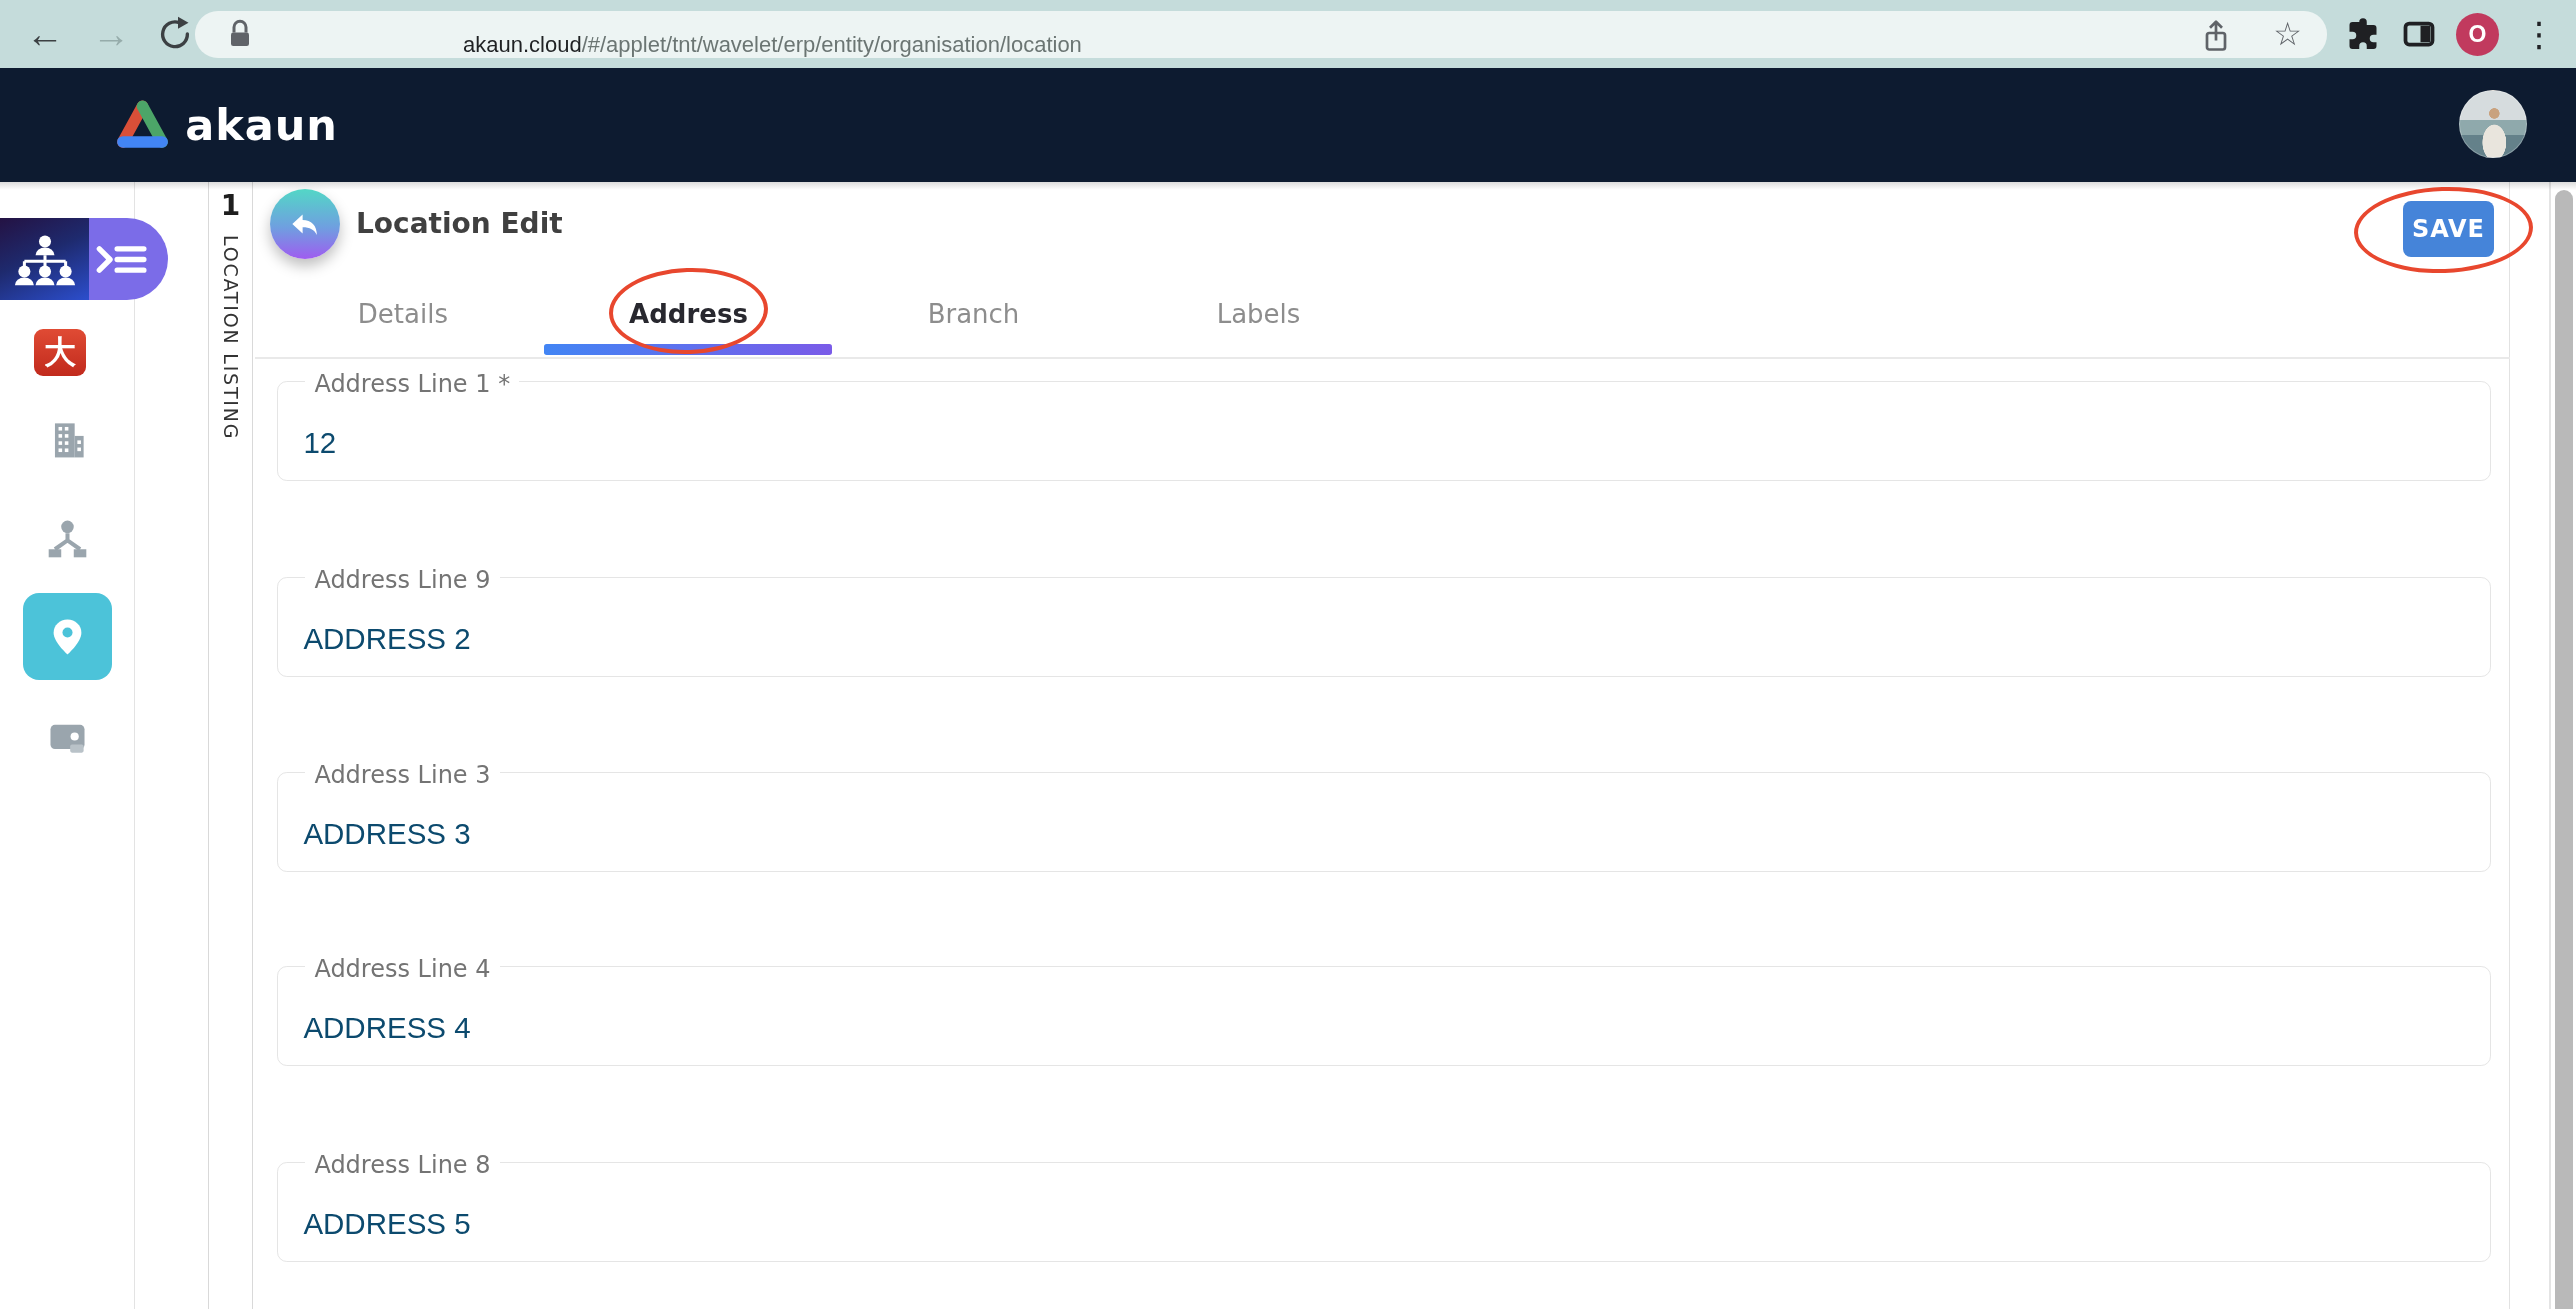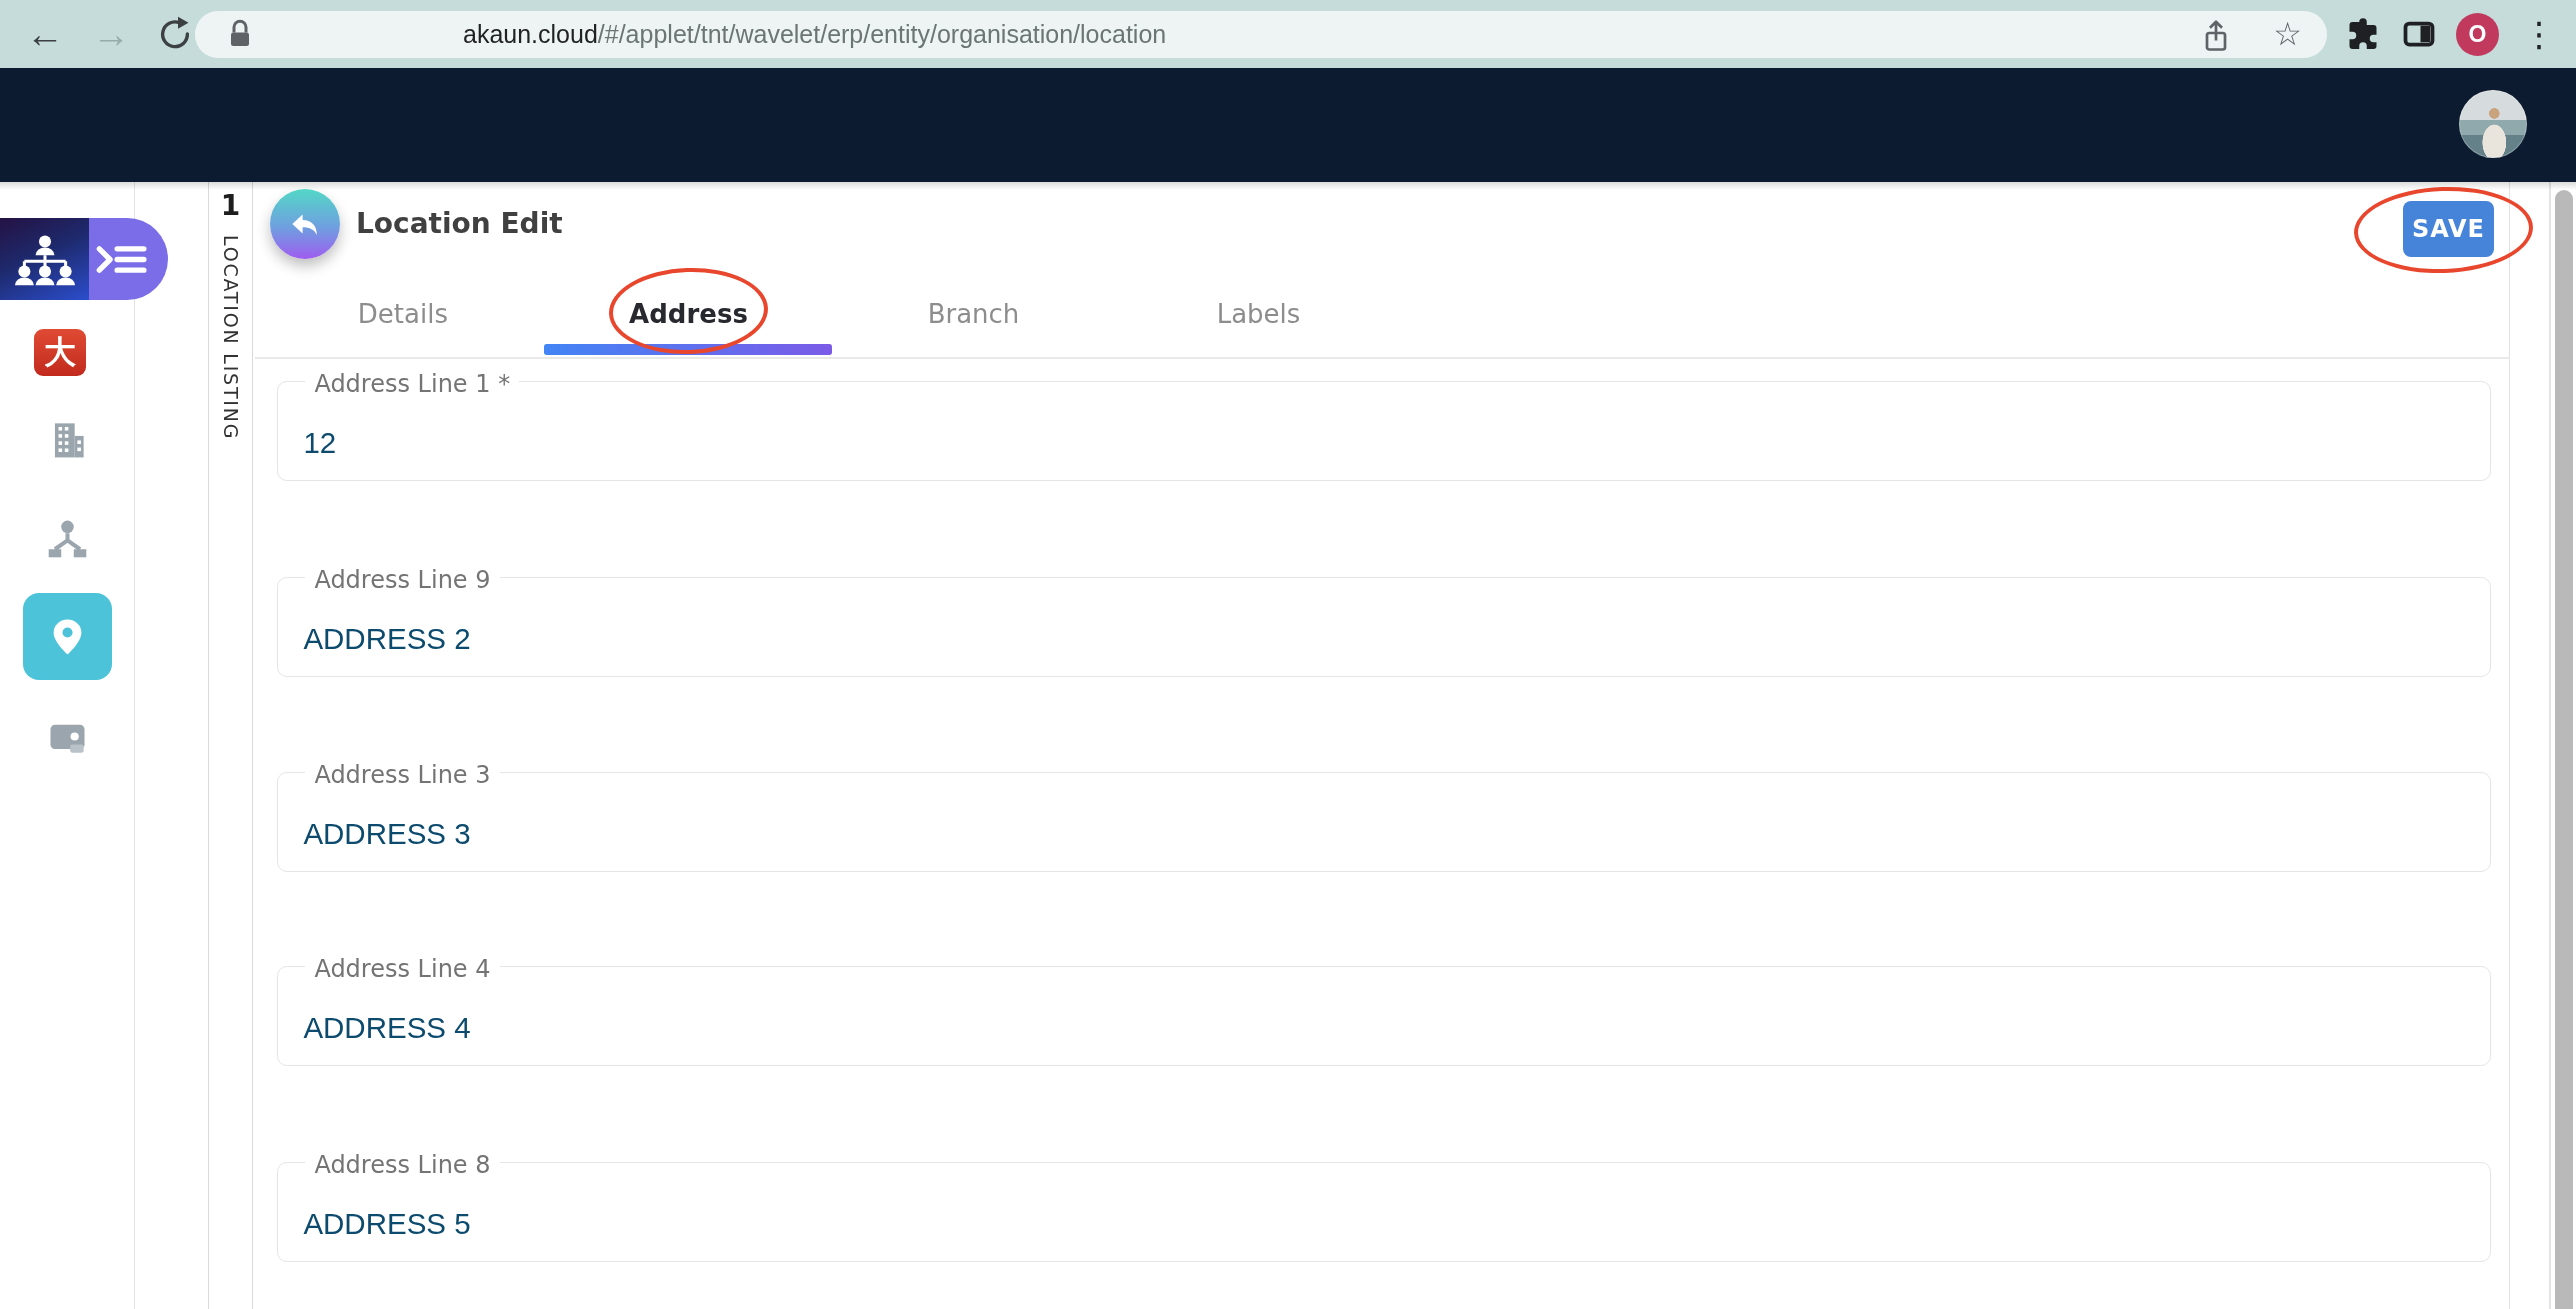--- a/index.html
+++ b/index.html
@@ -8,21 +8,21 @@
 
   
   .browser-bar { position:absolute; left:0; top:0; width:2576px; height:68px;
     background:#c5dcdb; font-family:"Liberation Sans",sans-serif; }
   .nav-glyph { position:absolute; top:0; height:68px; display:flex; align-items:center;
     justify-content:center; width:50px; font-size:38px; color:#3c4043; cursor:pointer; }
   .nav-glyph.disabled { color:#96acab; }
   .url-pill { position:absolute; left:195px; top:10.7px; width:2132px; height:47px;
     background:#edf4f3; border-radius:23px; }
   .url-text { position:absolute; left:268px; top:0; height:47px; display:flex;
-    align-items:center; font-size:25px; }
+    align-items:flex-end; font-size:22px; }
   .url-host { color:#1f2123; }
   .url-path { color:#6b7573; }
   .pill-icon { position:absolute; top:5.4px; width:36px; height:36px; }
   .chrome-icon { position:absolute; top:16px; width:36px; height:36px; cursor:pointer; }
   .star-glyph { position:absolute; right:25px; top:0; height:47px; display:flex;
     align-items:center; font-size:32px; color:#5f6368; cursor:pointer; }
   .profile-badge { position:absolute; left:2456px; top:12.5px; width:43px; height:43px;
     border-radius:50%; background:#c13a5e; color:#fff; display:flex; align-items:center;
     justify-content:center; font-size:23px; font-weight:bold; cursor:pointer; }
   .dots-glyph { position:absolute; left:2521px; top:0; height:68px; width:36px;
@@ -147,20 +147,28 @@
   </svg>
   <svg class="chrome-icon" style="left:2401px" viewBox="0 0 48 48">
     <rect x="6" y="10" width="36" height="28" rx="5" fill="none" stroke="#1f2023" stroke-width="5"></rect>
     <rect x="26" y="13" width="13" height="22" fill="#1f2023"></rect>
   </svg>
   <div class="profile-badge">O</div>
   <div class="dots-glyph">⋮</div>
 </div>
 
 <div class="app-header">
+  <div class="logo">
+    <svg width="57" height="52" viewBox="0 0 64 58">
+      <path d="M10 48 L32 8" stroke="#d94f38" stroke-width="13" stroke-linecap="round"></path>
+      <path d="M32 8 L54 48" stroke="#4ca568" stroke-width="13" stroke-linecap="round"></path>
+      <path d="M54 48 L10 48" stroke="#4285f4" stroke-width="13" stroke-linecap="round"></path>
+    </svg>
+    <span class="logo-text">akaun</span>
+  </div>
   <div class="header-avatar"></div>
 </div>
 
 <div class="header-shadow"></div>
 
 <div class="sidebar">
   <div class="applet-tile">
     <svg width="64" height="55" viewBox="0 0 72 64">
       <circle cx="36" cy="11" r="7" fill="#fff"></circle>
       <path d="M25 27 a11 9 0 0 1 22 0 z" fill="#fff"></path>

